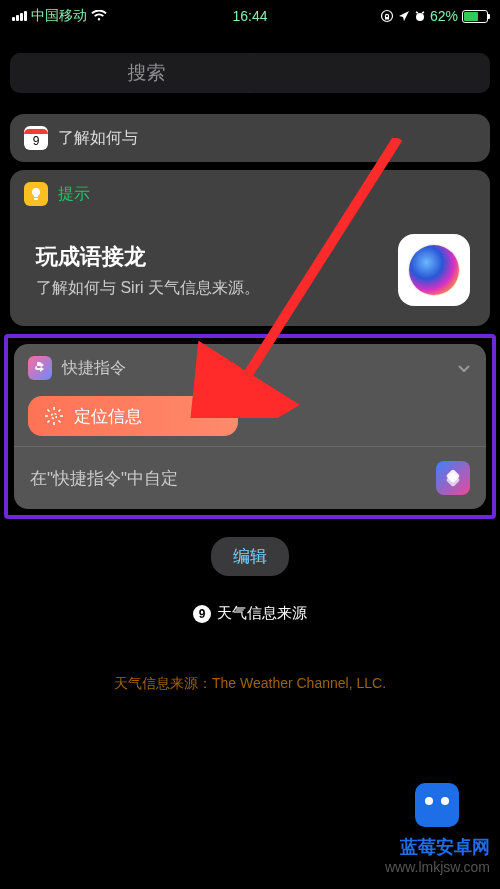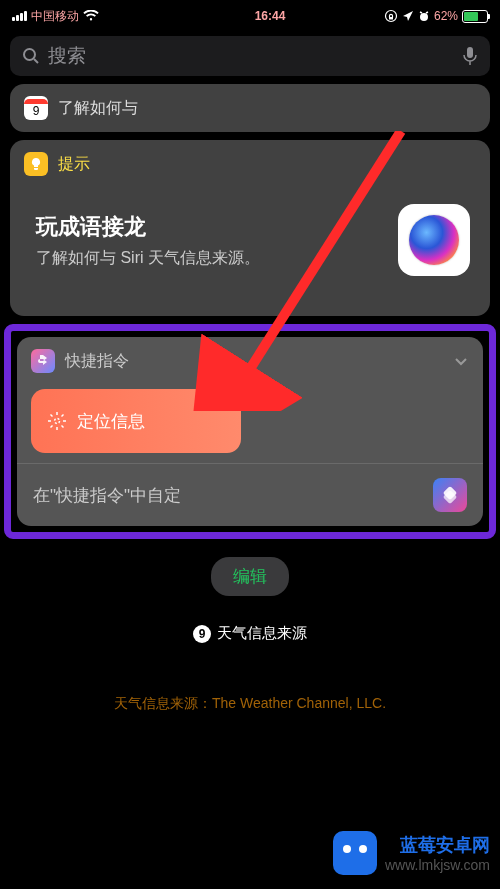--- a/index.html
+++ b/index.html
@@ -10,46 +10,47 @@
       font-family: -apple-system, "PingFang SC", sans-serif;
       position: relative;
       overflow: hidden;
     }
     .status-bar {
       height: 24px;
       display: flex;
       justify-content: space-between;
       align-items: center;
       padding: 16px 12px;
-      color: #fca5a5;
-      font-size: 12px;
+      color: #86efac;
+      font-size: 14px;
       font-weight: 500;
     }
     .status-left { display: flex; align-items: center; gap: 4px; }
-    .status-center { position: absolute; left: 50%; transform: translateX(-50%); font-weight: 700; margin-left: 20px; }
+    .status-center { position: absolute; left: 50%; transform: translateX(-50%); font-weight: 400; }
     .status-right { display: flex; align-items: center; gap: 4px; }
     .signal { display: flex; gap: 1px; align-items: flex-end; }
     .signal span { width: 3px; background: #fff; border-radius: 1px; }
     .signal span:nth-child(1){height:4px}.signal span:nth-child(2){height:6px}.signal span:nth-child(3){height:8px}.signal span:nth-child(4){height:10px}
     .battery {
       width: 26px; height: 13px; border: 1px solid #fff; border-radius: 3px;
       position: relative; display: flex; align-items: center; padding: 1px;
     }
     .battery::after { content: ""; position: absolute; right: -3px; width: 2px; height: 5px; background: #fff; border-radius: 0 1px 1px 0; }
     .battery-fill { width: 62%; height: 100%; background: #34c759; border-radius: 1px; }
 
     .search-bar {
-      margin: 4px 10px;
+      margin: 21px 10px;
       height: 40px;
       background: #1c1c1e;
       border-radius: 10px;
       display: flex; align-items: center;
       padding: 0 12px;
       color: #8e8e93;
       gap: 8px;
+      flex-direction: column;
     }
     .search-bar input {
       flex: 1; background: transparent; border: none; outline: none;
       color: #fff; font-size: 19px;
     }
     .search-bar input::placeholder { color: #8e8e93; }
 
     .card {
       margin: 8px 10px;
       background: #414141;
@@ -72,93 +73,93 @@
     .shortcuts-icon {
       width: 24px; height: 24px; border-radius: 6px;
       background: linear-gradient(135deg,#ff6b9d,#6b8aff);
       display: flex; align-items: center; justify-content: center;
     }
     .card-small { padding: 0; }
     .card-small .card-row { font-size: 16px; color: #ddd; }
 
     .tips-content {
       display: flex; align-items: center; justify-content: space-between;
-      padding: 16px 20px 40px 26px;
+      padding: 16px 20px 20px 26px;
     }
     .tips-text h3 { font-size: 22px; font-weight: 700; margin-bottom: 6px; }
     .tips-text p { font-size: 16px; color: #ccc; }
     .siri-box {
       width: 72px; height: 72px; background: #fff; border-radius: 16px;
       display: flex; align-items: center; justify-content: center;
     }
     .siri-orb {
       width: 50px; height: 50px; border-radius: 50%;
       background: radial-gradient(circle at 35% 35%, #6bb8ff, #2a56d6 35%, #d930c4 60%, #ff8a3d 80%);
       box-shadow: 0 0 2px rgba(0,0,0,0.3);
     }
 
     .highlight-box {
       margin: 6px 4px;
-      border: 7px solid #6d28d9;
-      border-radius: 9px;
+      border: 4px solid #6d28d9;
+      border-radius: 4px;
       position: relative;
     }
     .arrow-svg {
       position: absolute;
       top: -200px; left: 130px;
       width: 280px; height: 280px;
       pointer-events: none;
       z-index: 10;
     }
     .shortcuts-card { margin: 6px; background: #555; border-radius: 14px; }
     .shortcuts-head {
       display: flex; align-items: center; padding: 12px 14px; gap: 10px;
       color: #ccc; font-size: 16px;
     }
     .shortcuts-head .chev { margin-left: auto; color: #999; }
     .location-chip {
       margin: 4px 14px 10px;
-      width: 210px; height: 64px;
+      width: 210px; height: 40px;
       background: linear-gradient(90deg,#ff7355,#ff8a6c);
       border-radius: 14px;
       display: flex; align-items: center; gap: 10px;
       padding: 0 16px; color: #fff; font-size: 17px;
     }
     .sun-icon { display:flex; align-items:center; justify-content:center; }
     .divider { height: 1px; background: #6a6a6a; margin: 10px 0 0; }
     .customize-row {
       display: flex; align-items: center; justify-content: space-between;
       padding: 14px 16px; color: #ccc; font-size: 17px;
     }
     .shortcuts-small {
       width: 34px; height: 34px; border-radius: 8px;
       background: linear-gradient(135deg,#3b82f6,#ec4899);
       display: flex; align-items:center; justify-content:center;
     }
 
     .edit-btn {
       display: block; margin: 18px auto 0;
-      background: #3a3a3c; color: #22c55e;
+      background: #3a3a3c; color: #7dd3fc;
       border: none; border-radius: 18px;
       padding: 8px 22px; font-size: 17px;
     }
     .widgets-avail {
       display: flex; align-items: center; justify-content: center;
       gap: 6px; color: #fff; margin-top: 28px; font-size: 15px;
     }
     .count-badge {
       width: 18px; height: 18px; border-radius: 9px; background: #fff; color: #000;
       display: flex; align-items: center; justify-content: center; font-size: 12px; font-weight: 600;
     }
     .weather-src {
       text-align: center; color: #a16207; font-size: 14px; margin-top: 52px;
     }
     .watermark {
       position: absolute; bottom: 14px; right: 10px;
-      display: flex; align-items: center; gap: 8px;
+      display: flex; align-items: center; gap: 8px; flex-direction: column;
     }
     .robot {
       width: 44px; height: 44px; background: #1e6ee8; border-radius: 10px;
       position: relative;
     }
     .robot::before, .robot::after {
       content: ""; position: absolute; width: 8px; height: 8px; background: #fff; border-radius: 50%; top: 14px;
     }
     .robot::before { left: 10px; } .robot::after { right: 10px; }
     .wm-text { text-align: right; }
@@ -224,21 +225,21 @@
   </div>
 </div>
 
 <div class="card" style="position:relative;">
   <div class="card-row">
     <div class="card-icon tips-icon">
       <svg width="14" height="14" viewBox="0 0 14 14" fill="#fff">
           <path d="M7 1a4 4 0 00-2 7.5V10h4V8.5A4 4 0 007 1zM5 11h4v1a1 1 0 01-1 1H6a1 1 0 01-1-1v-1z"></path>
         </svg>
     </div>
-    <span style="color:#fde047;">提示</span>
+    <span style="color:#22c55e;">提示</span>
   </div>
   <div class="tips-content">
     <div class="tips-text">
       <h3>玩成语接龙</h3>
       <p>了解如何与 Siri 天气信息来源。</p>
     </div>
     <div class="siri-box">
         <div class="siri-orb"></div>
       </div>
   </div>

